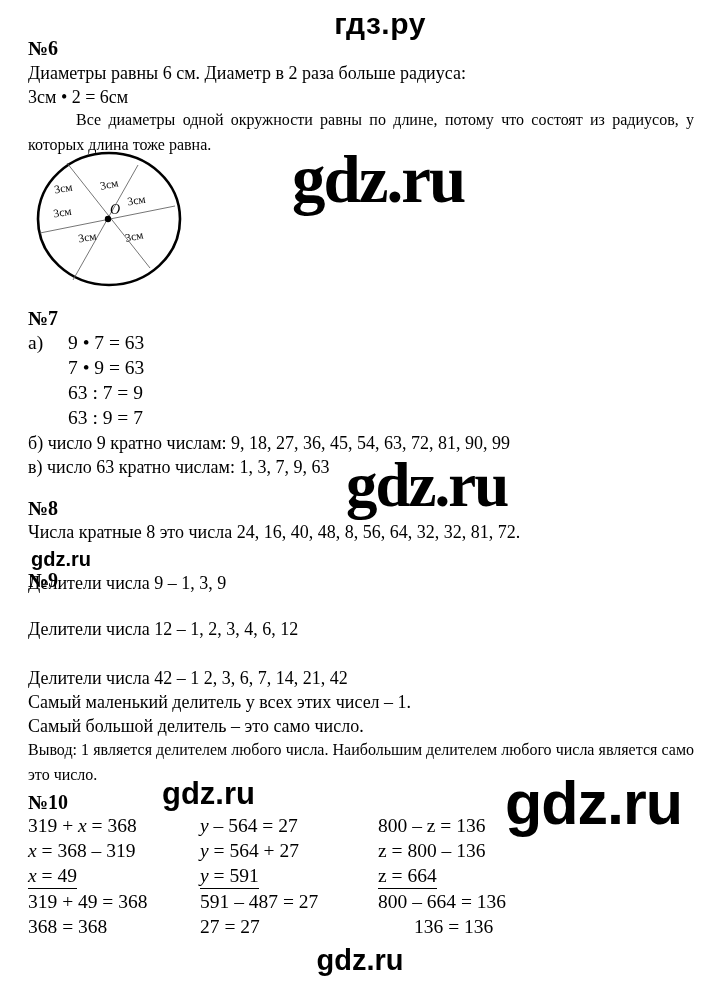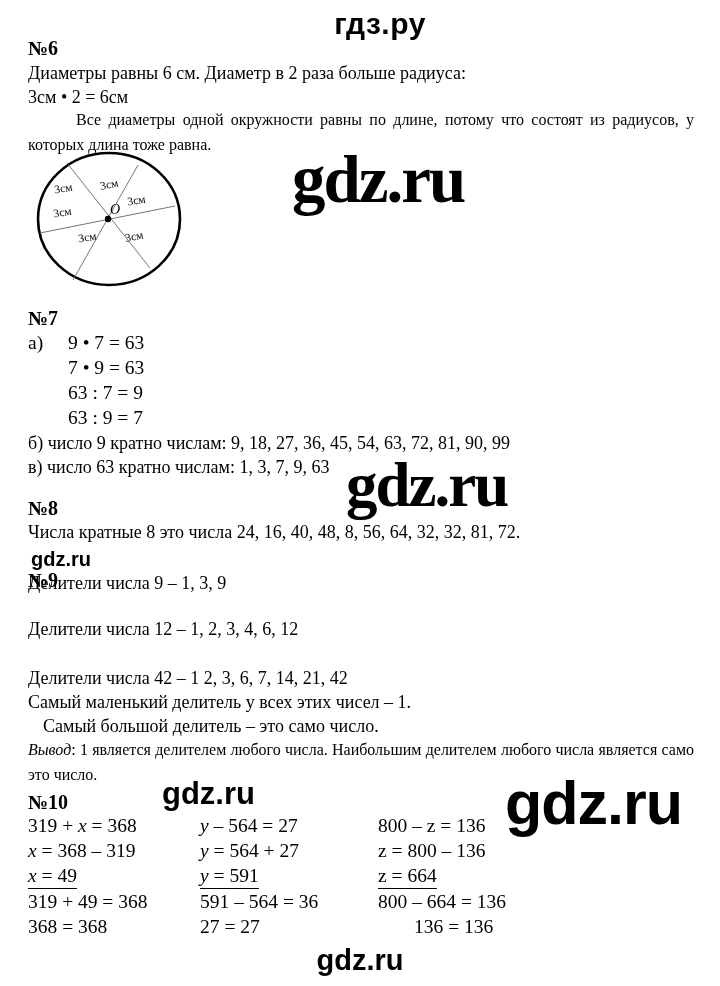--- a/index.html
+++ b/index.html
@@ -66,37 +66,37 @@
   <div class="abs prob-num" style="left:28px;top:497px;">№8</div>
   <div class="abs body-text" style="left:28px;top:520px;">Числа кратные 8 это числа 24, 16, 40, 48, 8, 56, 64, 32, 32, 81, 72.</div>
 
   <div class="abs wm-sans" style="left:31px;top:548px;font-size:20px;letter-spacing:0;">gdz.ru</div>
 
   <div class="abs prob-num" style="left:28px;top:569px;">№9</div>
   <div class="abs body-text" style="left:28px;top:571px;font-family:Liberation Serif, serif;">Делители числа 9 – 1, 3, 9</div>
   <div class="abs body-text" style="left:28px;top:617px;">Делители числа 12 – 1, 2, 3, 4, 6, 12</div>
   <div class="abs body-text" style="left:28px;top:666px;">Делители числа 42 – 1 2, 3, 6, 7, 14, 21, 42</div>
   <div class="abs body-text" style="left:28px;top:690px;">Самый маленький делитель у всех этих чисел – 1.</div>
-  <div class="abs body-text" style="left:43px;top:714px;">Самый большой делитель – это само число.</div>
-  <div class="abs para" style="left:28px;top:737px;width:666px;"><span style="font-style:italic;margin-top:10px;">Вывод</span><span>: 1 является делителем любого числа. Наибольшим делителем любого числа является само это число.</span></div>
+  <div class="abs body-text" style="left:28px;top:714px;">Самый большой делитель – это само число.</div>
+  <div class="abs para" style="left:28px;top:737px;width:666px;"><span style="margin-top:10px;">Вывод</span><span>: 1 является делителем любого числа. Наибольшим делителем любого числа является само это число.</span></div>
 
   <div class="abs prob-num" style="left:28px;top:791px;">№10</div>
   <div class="abs wm-sans" style="left:162px;top:776px;font-size:31px;letter-spacing:0;">gdz.ru</div>
   <div class="abs wm-sans" style="left:505px;top:768px;font-size:61px;">gdz.ru</div>
 
   <div class="abs eq" style="left:28px;top:815px;">319 + <i>x</i> = 368</div>
   <div class="abs eq" style="left:28px;top:840px;"><i>x</i> = 368 – 319</div>
   <div class="abs eq underlined" style="left:28px;top:865px;"><i>x</i> = 49</div>
   <div class="abs eq" style="left:28px;top:891px;">319 + 49 = 368</div>
   <div class="abs eq" style="left:28px;top:916px;">368 = 368</div>
 
   <div class="abs eq" style="left:200px;top:815px;"><i>y</i> – 564 = 27</div>
   <div class="abs eq" style="left:200px;top:840px;"><i>y</i> = 564 + 27</div>
   <div class="abs eq underlined" style="left:200px;top:865px;"><i>y</i> = 591</div>
-  <div class="abs eq" style="left:200px;top:891px;">591 – 564 = 36</div>
+  <div class="abs eq" style="left:200px;top:891px;">591 – 487 = 27</div>
   <div class="abs eq" style="left:200px;top:916px;">27 = 27</div>
 
   <div class="abs eq" style="left:378px;top:815px;">800 – z = 136</div>
   <div class="abs eq" style="left:378px;top:840px;">z = 800 – 136</div>
   <div class="abs eq underlined" style="left:378px;top:865px;">z = 664</div>
   <div class="abs eq" style="left:378px;top:891px;">800 – 664 = 136</div>
   <div class="abs eq" style="left:378px;top:916px;margin-left:36px;">136 = 136</div>
 
   <div class="abs center-row brand ftr" style="top:944px;">gdz.ru</div>
 

